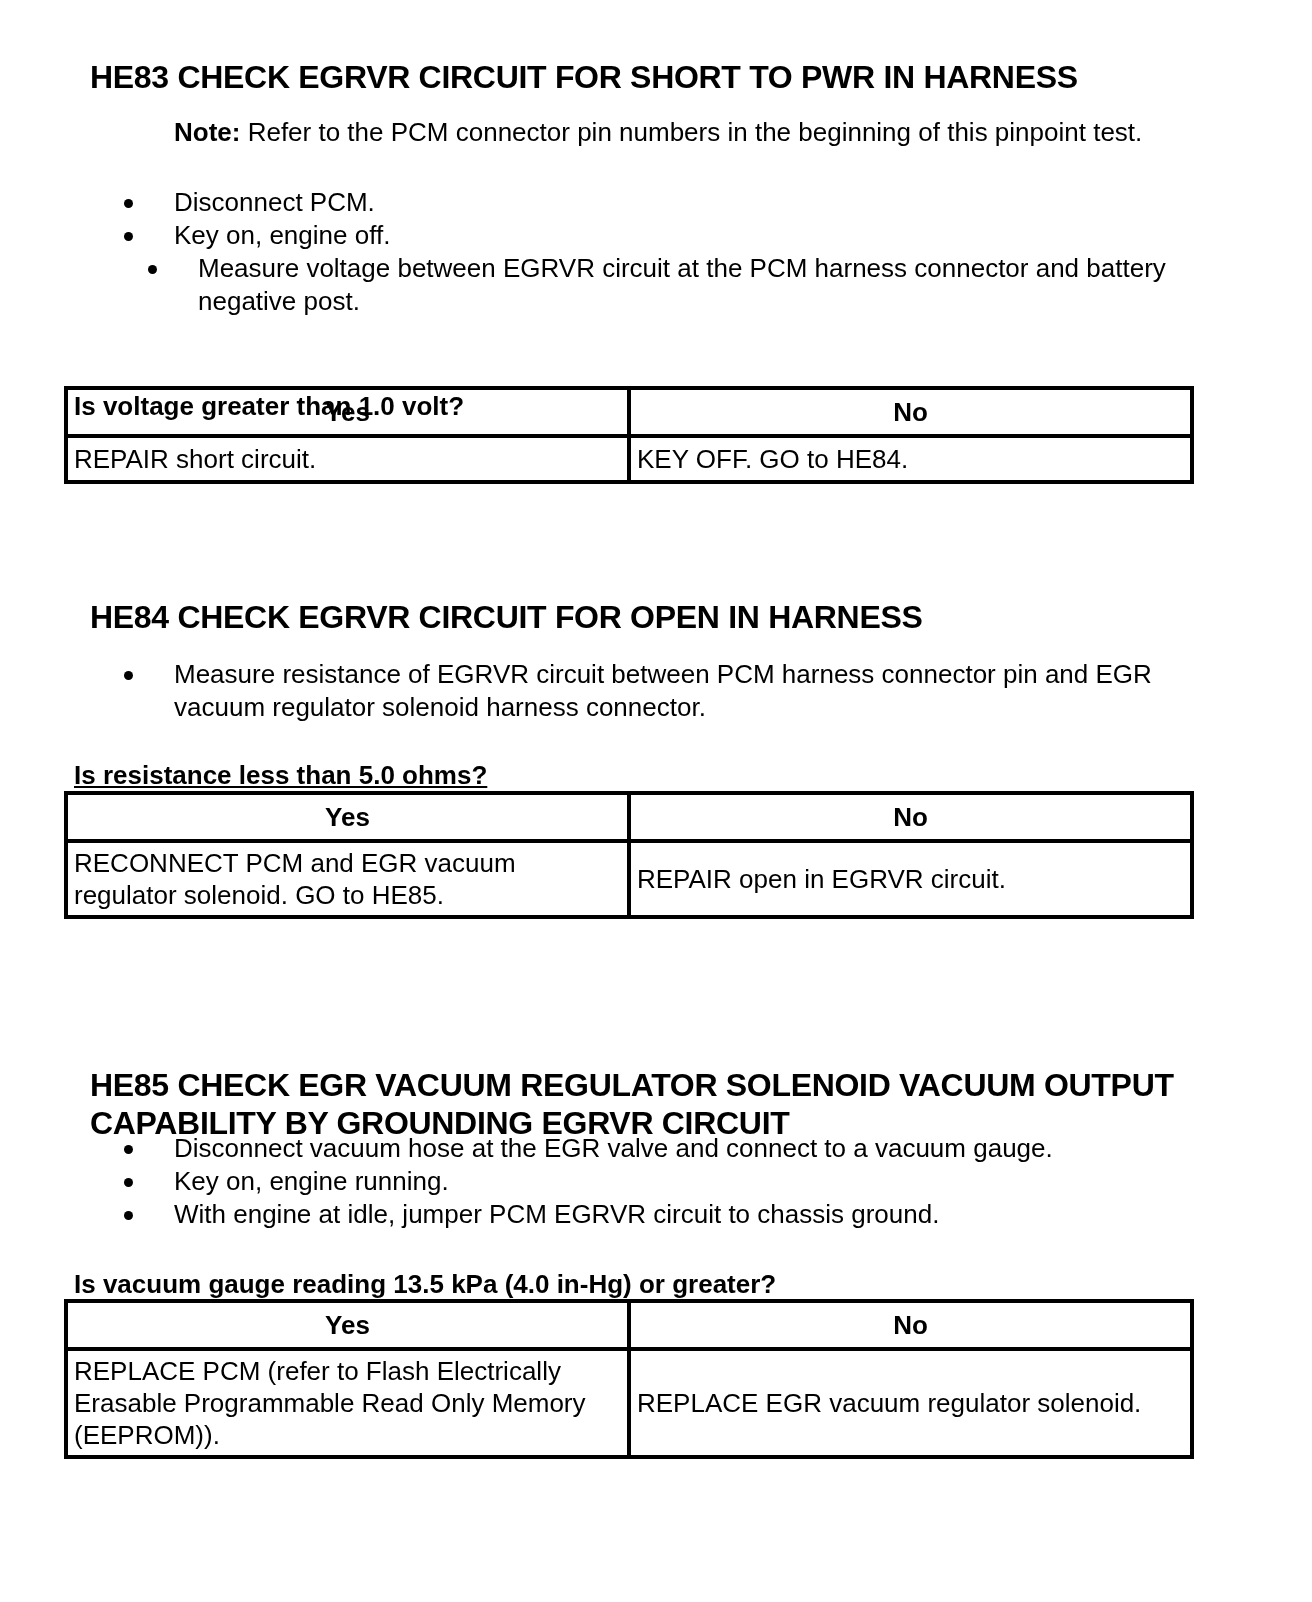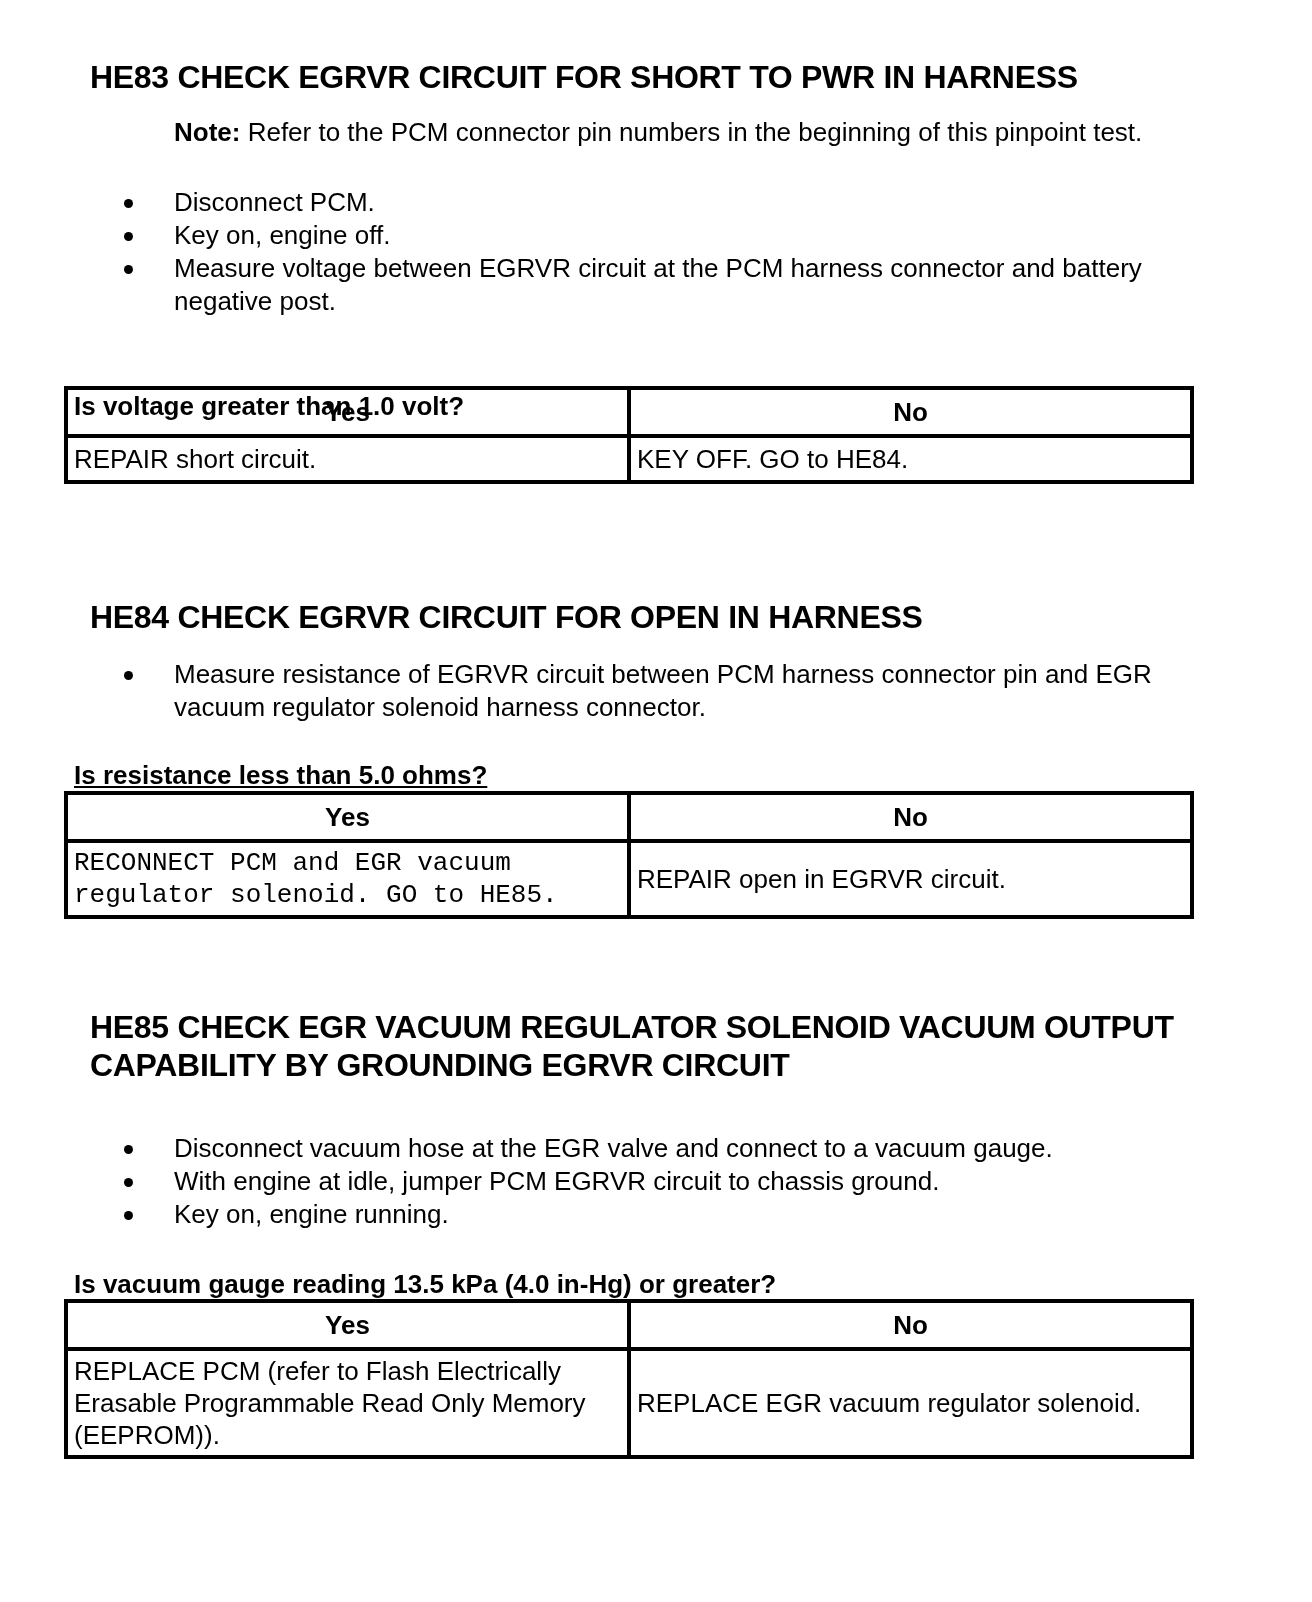--- a/index.html
+++ b/index.html
@@ -44,21 +44,21 @@
 <body>
 
 <div class="section">
   <h2 class="heading" style="top:42px;">HE83 CHECK EGRVR CIRCUIT FOR SHORT TO PWR IN HARNESS</h2>
   <div class="note" style="top:116px;">
     <b>Note:</b><span> Refer to the PCM connector pin numbers in the beginning of this pinpoint test.</span>
   </div>
   <ul class="bullets" style="top:186px;">
     <li><span class="dot"></span><span>Disconnect PCM.</span></li>
     <li><span class="dot"></span><span>Key on, engine off.</span></li>
-    <li style="padding-right:110px;"><span class="dot"></span><span>Measure voltage between EGRVR circuit at the PCM harness connector and battery negative post.</span></li>
+    <li style="padding-right:110px;margin-left:24px;"><span class="dot"></span><span>Measure voltage between EGRVR circuit at the PCM harness connector and battery negative post.</span></li>
   </ul>
   <div class="question" style="top:376px;margin-top:15px;">Is voltage greater than 1.0 volt?</div>
   <table class="yn" style="top:386px;">
     <tbody>
         <tr>
       <th>Yes</th>
       <th>No</th>
     </tr>
     <tr style="height:46px;">
       <td>REPAIR short circuit.</td>
@@ -74,33 +74,33 @@
     <li style="padding-right:100px;"><span class="dot"></span><span>Measure resistance of EGRVR circuit between PCM harness connector pin and EGR vacuum regulator solenoid harness connector.</span></li>
   </ul>
   <div class="question" style="top:760px;text-decoration:underline;">Is resistance less than 5.0 ohms?</div>
   <table class="yn" style="top:791px;">
     <tbody>
         <tr>
       <th>Yes</th>
       <th>No</th>
     </tr>
     <tr style="height:76px;">
-      <td style="padding-right:60px;font-family:Liberation Mono, monospace;">RECONNECT PCM and EGR vacuum regulator solenoid. GO to HE85.</td>
+      <td style="padding-right:60px;">RECONNECT PCM and EGR vacuum regulator solenoid. GO to HE85.</td>
       <td>REPAIR open in EGRVR circuit.</td>
     </tr>
   </tbody>
     </table>
 </div>
 
 <div class="section">
-  <h2 class="heading" style="top:992px; width:1160px;">HE85 CHECK EGR VACUUM REGULATOR SOLENOID VACUUM OUTPUT CAPABILITY BY GROUNDING EGRVR CIRCUIT</h2>
+  <h2 class="heading" style="top:1050px; width:1160px;">HE85 CHECK EGR VACUUM REGULATOR SOLENOID VACUUM OUTPUT CAPABILITY BY GROUNDING EGRVR CIRCUIT</h2>
   <ul class="bullets" style="top:1132px;">
     <li><span class="dot"></span><span>Disconnect vacuum hose at the EGR valve and connect to a vacuum gauge.</span></li>
+    <li><span class="dot"></span><span>Key on, engine running.</span></li>
     <li><span class="dot"></span><span>With engine at idle, jumper PCM EGRVR circuit to chassis ground.</span></li>
-    <li><span class="dot"></span><span>Key on, engine running.</span></li>
   </ul>
   <div class="question" style="top:1269px;">Is vacuum gauge reading 13.5 kPa (4.0 in-Hg) or greater?</div>
   <table class="yn" style="top:1299px;">
     <tbody>
         <tr>
       <th>Yes</th>
       <th>No</th>
     </tr>
     <tr style="height:108px;">
       <td style="padding-right:20px;">REPLACE PCM (refer to Flash Electrically Erasable Programmable Read Only Memory (EEPROM)).</td>

